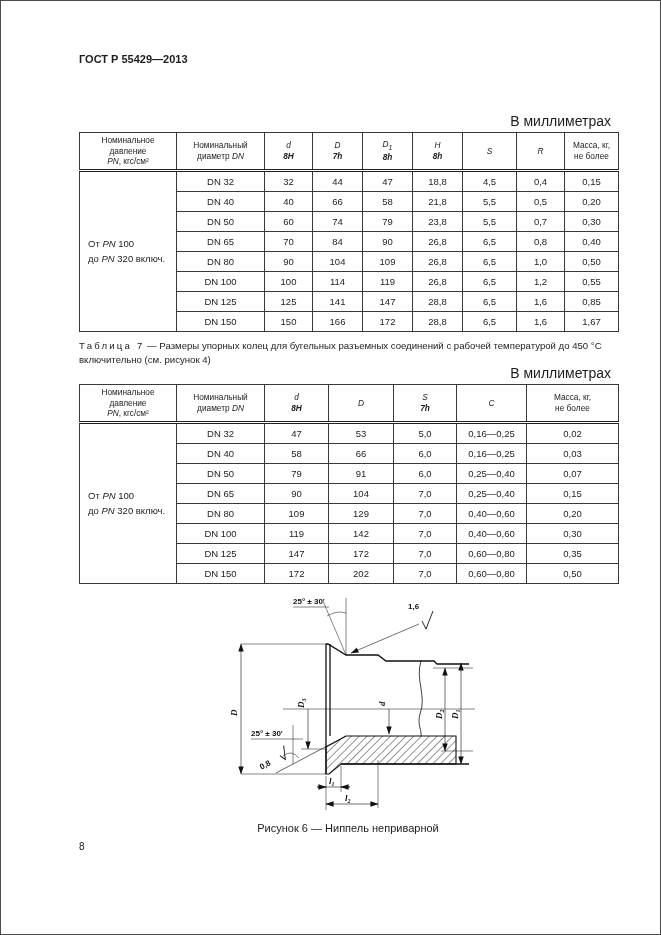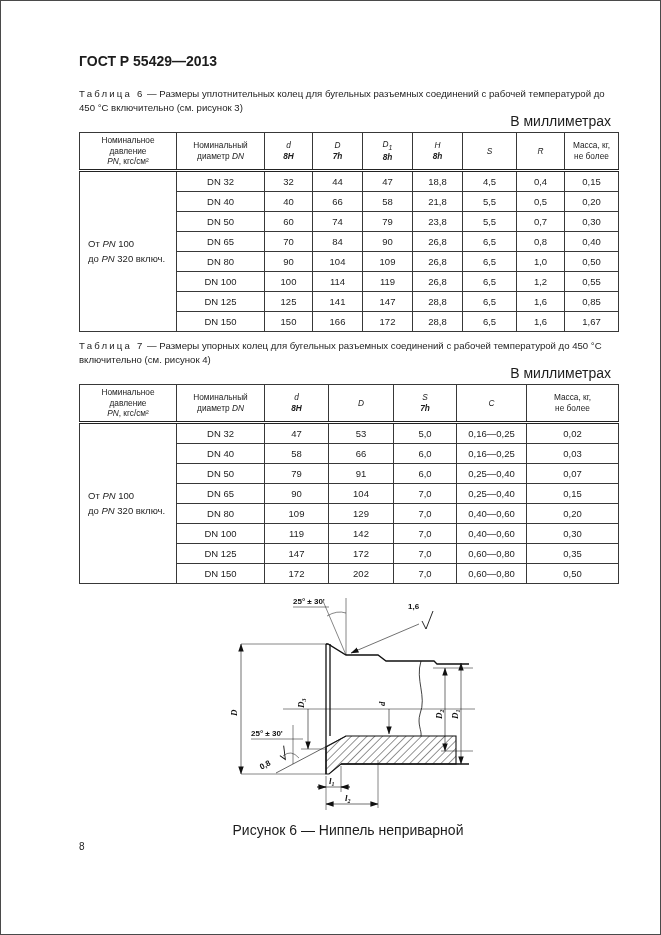--- a/index.html
+++ b/index.html
@@ -1,54 +1,51 @@
 <!DOCTYPE html>
 <html><head>
 <meta charset="utf-8">
 <style>
   html,body { margin:0; padding:0; background:#e8e8e8; }
   .page {
     position:relative; width:659px; height:933px; margin:0 auto;
     background:#fff; border:1px solid #4a4a4a; overflow:hidden;
     font-family:"Liberation Sans", sans-serif; color:#1c1c1c;
   }
-  .doc-number { position:absolute; left:78px; top:52px; font-size:14px; font-weight:bold; }
+  .doc-number { position:absolute; left:78px; top:52px; font-size:11px; font-weight:bold; }
   .tbl-caption { position:absolute; left:78px; width:538px; font-size:9.6px; line-height:1.45; }
   .spaced { letter-spacing:2.2px; }
   .units { position:absolute; left:72px; width:538px; text-align:right; font-size:14px; }
   .cap6 { top:86px; } .u6 { top:112px; }
   .cap7 { top:338px; } .u7 { top:364px; }
   .tbl { position:absolute; left:78px; border-collapse:collapse; table-layout:fixed; width:539px;padding-left:21px; }
   .t6 { top:131px; } .t7 { top:383px; }
   .tbl th, .tbl td { border:1px solid #383838; text-align:center; vertical-align:middle; padding:0 2px; }
   .tbl { border:1.6px solid #222; }
   .tbl thead th { height:36px; font-size:8.3px; font-weight:normal; line-height:1.3; border-bottom:3px double #222; }
   .tbl tbody td { height:19px; font-size:9.5px; }
   .it { font-style:italic; }
   .tol { font-style:italic;font-weight:bold; }
   .dn { }
   sub { font-size:7px; }
   .pn-cell { text-align:left !important; padding-left:8px !important; font-size:9.3px; line-height:1.5; }
   .fig { position:absolute; left:222px; top:583px; }
-  .fig-caption { position:absolute; left:78px; top:821px; width:538px; text-align:center; font-size:14px; }
+  .fig-caption { position:absolute; left:78px; top:821px; width:538px; text-align:center; font-size:11px; }
   .page-num { position:absolute; left:78px; top:840px; font-size:10px; }
   svg text { fill:#111; }
   .dimlbl { font-size:9px; font-style:italic; font-weight:600; font-family:"Liberation Serif", serif; }
   .anglbl { font-size:8px; font-weight:600; }
 </style>
 </head>
 <body>
 
 <div class="page">
 
   <div class="doc-number">ГОСТ Р 55429—2013</div>
 
-  <div class="tbl-caption cap6">
-    <span class="spaced">Таблица 6</span><span> — Размеры уплотнительных колец для бугельных разъемных соединений с рабочей температурой до 450 °С включительно (см. рисунок 3)</span>
-  </div>
   <div class="units u6">В миллиметрах</div>
 
   <table class="tbl t6">
     <colgroup>
       <col style="width:97px">
         <col style="width:88px">
         <col style="width:48px">
         <col style="width:50px">
       <col style="width:50px">
         <col style="width:50px">

